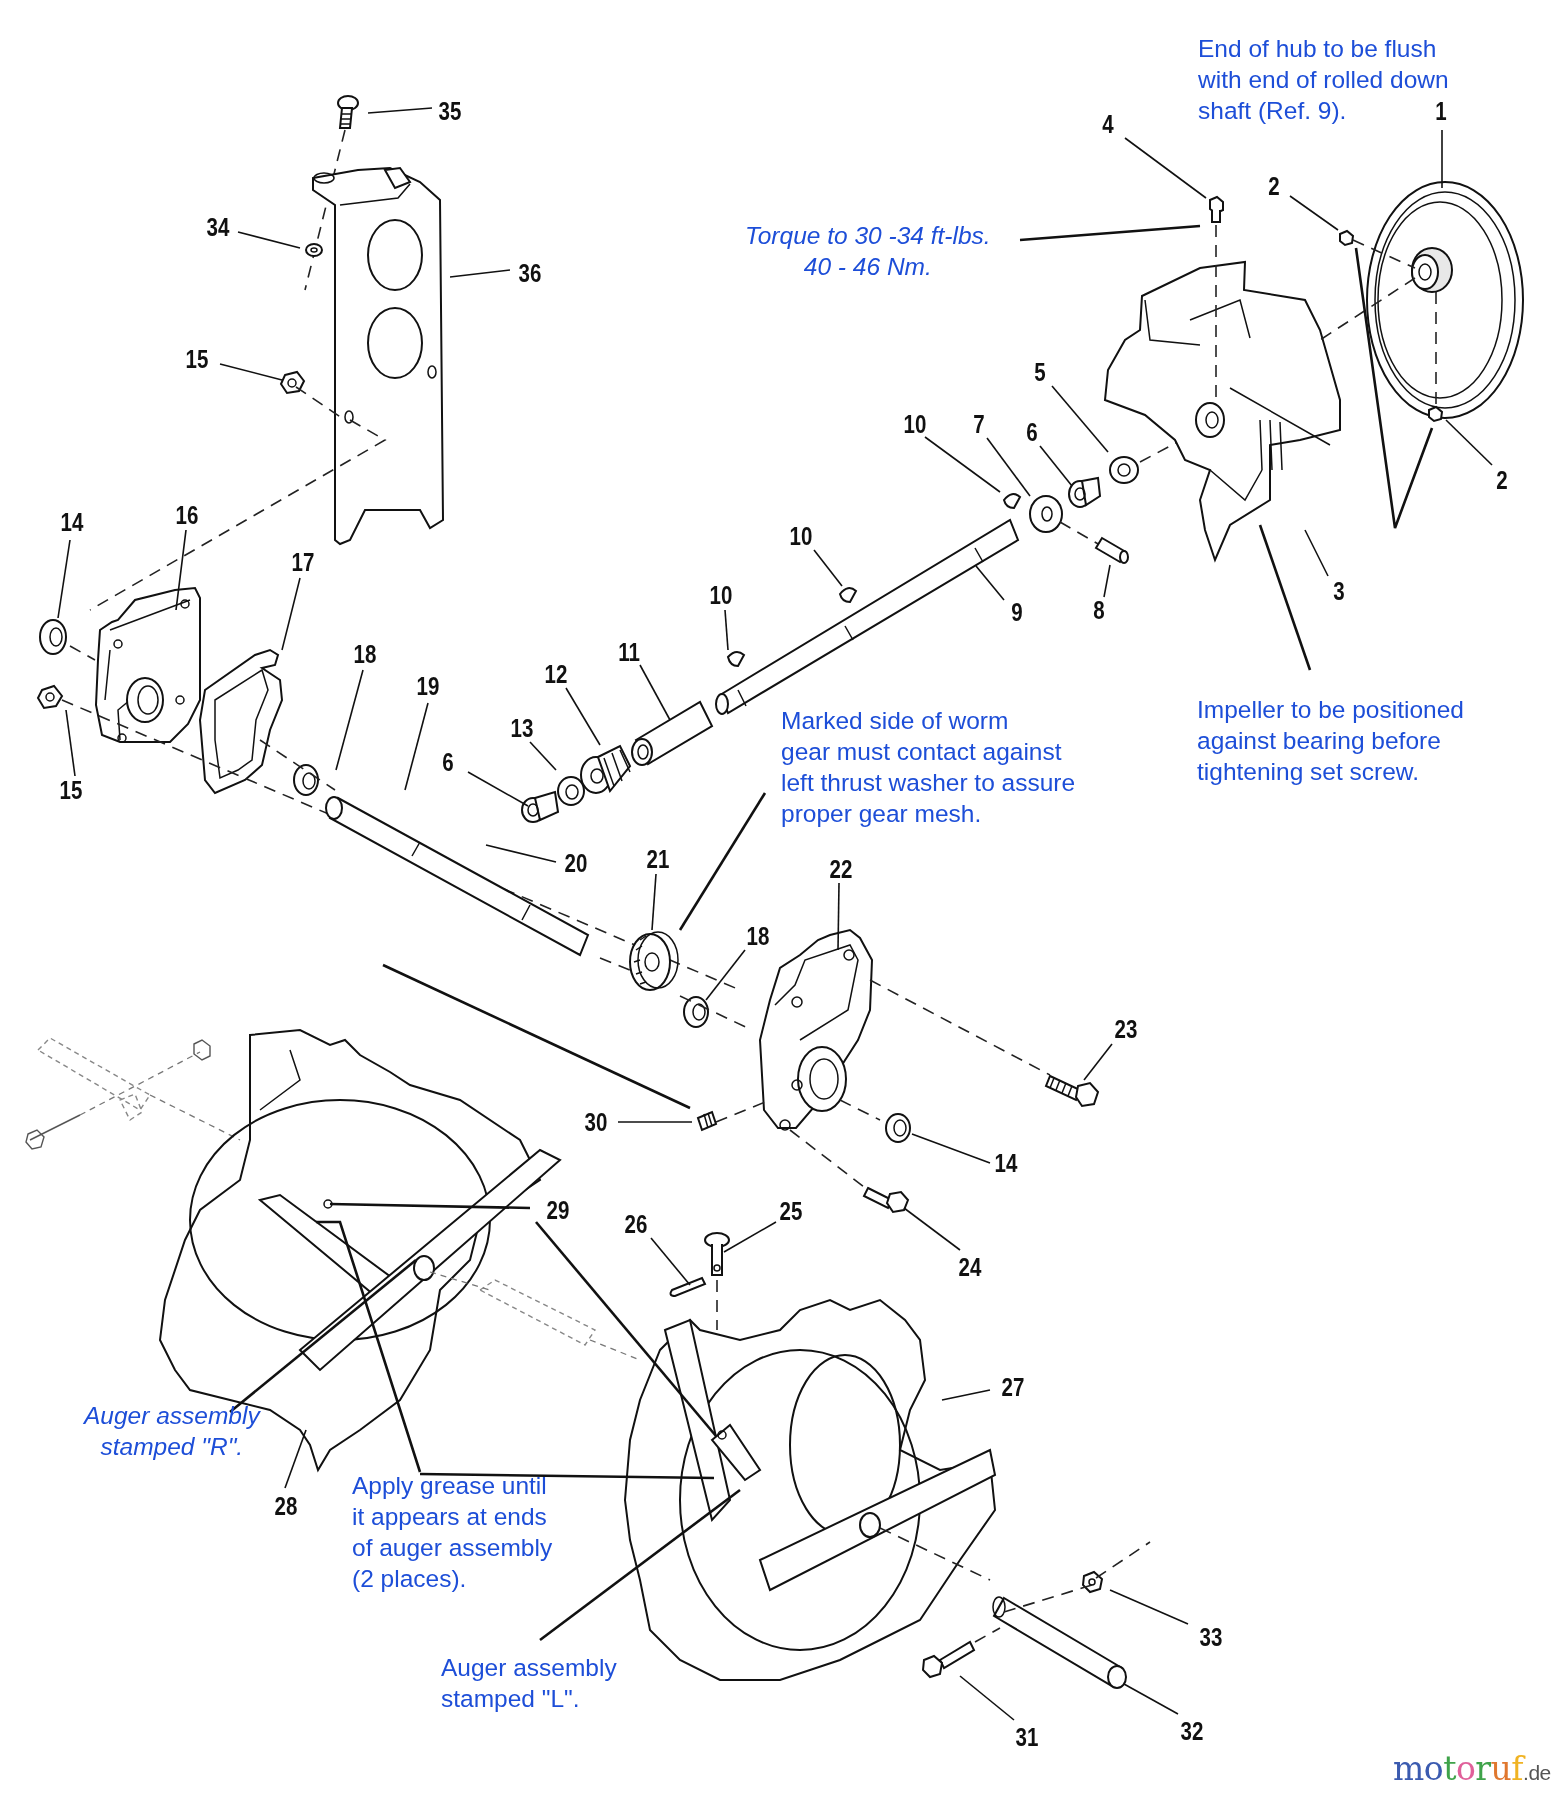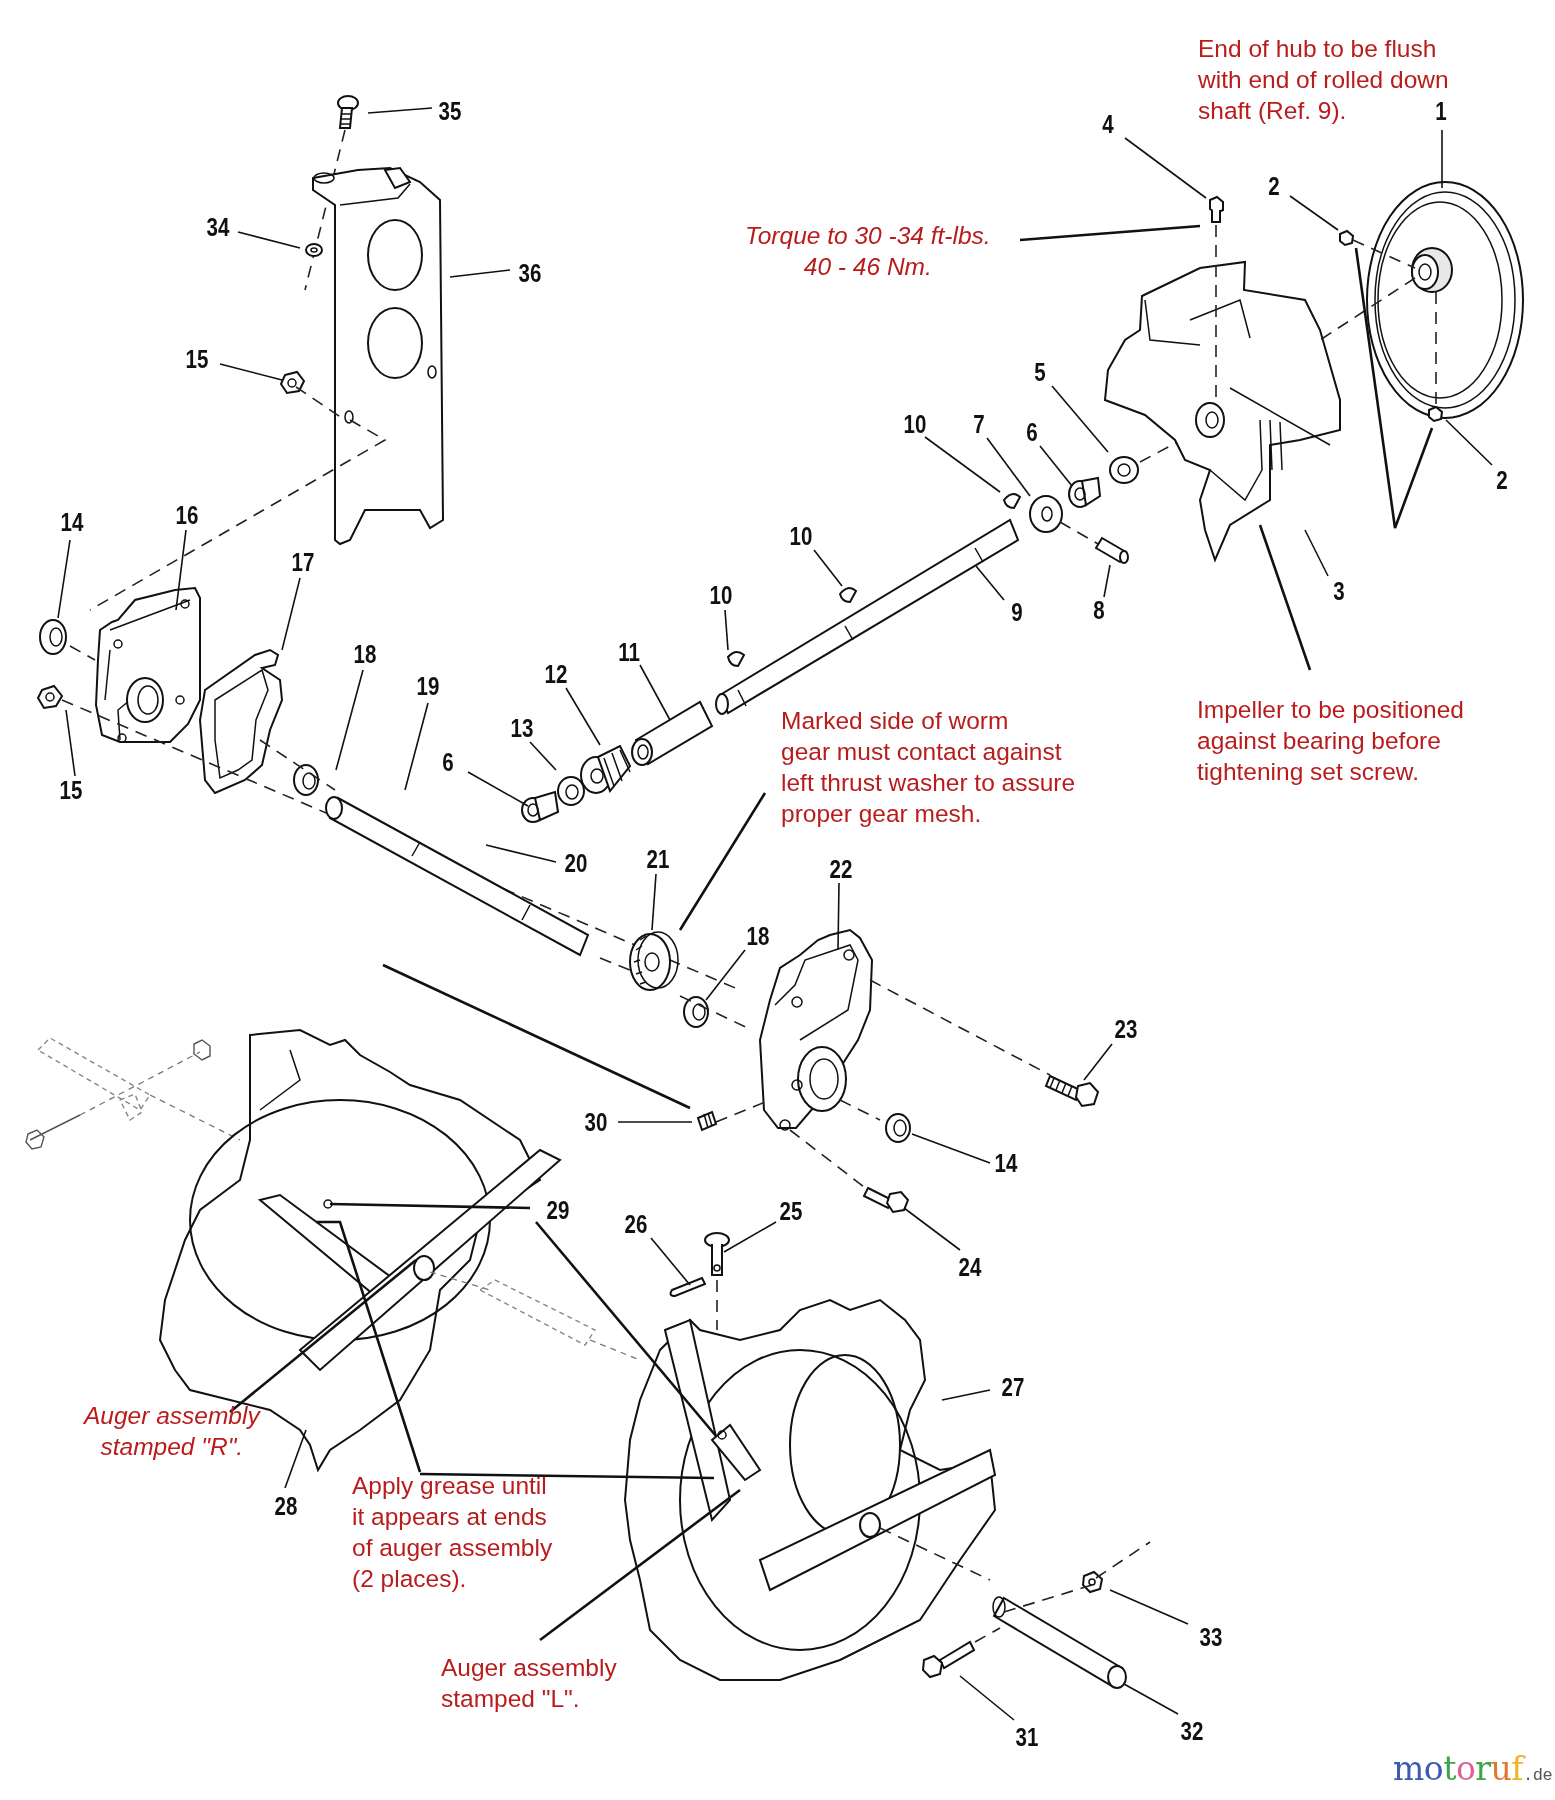--- a/index.html
+++ b/index.html
@@ -22,33 +22,33 @@
     white-space: nowrap;
     line-height: 1;
     color: #111;
   }
   .note {
     position: absolute;
     font-family: "Liberation Sans", sans-serif;
     font-size: 24.5px;
     line-height: 31px;
     white-space: pre;
-    color: #b91c1c;
+    color: #1d4ed8;
   }
   .note.center { text-align: center; font-style: italic; }
   #watermark {
     position: absolute;
     left: 1393px;
     top: 1752px;
     font-family: "DejaVu Serif", serif;
     font-size: 33px;
     letter-spacing: -0.5px;
     line-height: 1;
   }
-  #watermark .suffix { font-family: Liberation Mono, monospace; font-size: 17px; color: #555; }
+  #watermark .suffix { font-family: Liberation Sans, sans-serif; font-size: 21px; color: #555; }
   svg .lnt { stroke: #111; stroke-width: 1.5; fill: none; }
   svg .lead { stroke: #111; stroke-width: 1.6; fill: none; }
   svg .leadb { stroke: #111; stroke-width: 2.6; fill: none; }
   svg .dash { stroke: #222; stroke-width: 1.6; fill: none; stroke-dasharray: 12 8; }
   svg .dashf { stroke: #777; stroke-width: 1.3; fill: none; stroke-dasharray: 6 5; }
   svg .part { stroke: #111; stroke-width: 2; fill: #fff; }
   svg .partg { stroke: #111; stroke-width: 2; fill: #e8e8e8; }
   svg .ghost { stroke: #888; stroke-width: 1.4; fill: none; stroke-dasharray: 5 4; }
 </style>
 </head>

